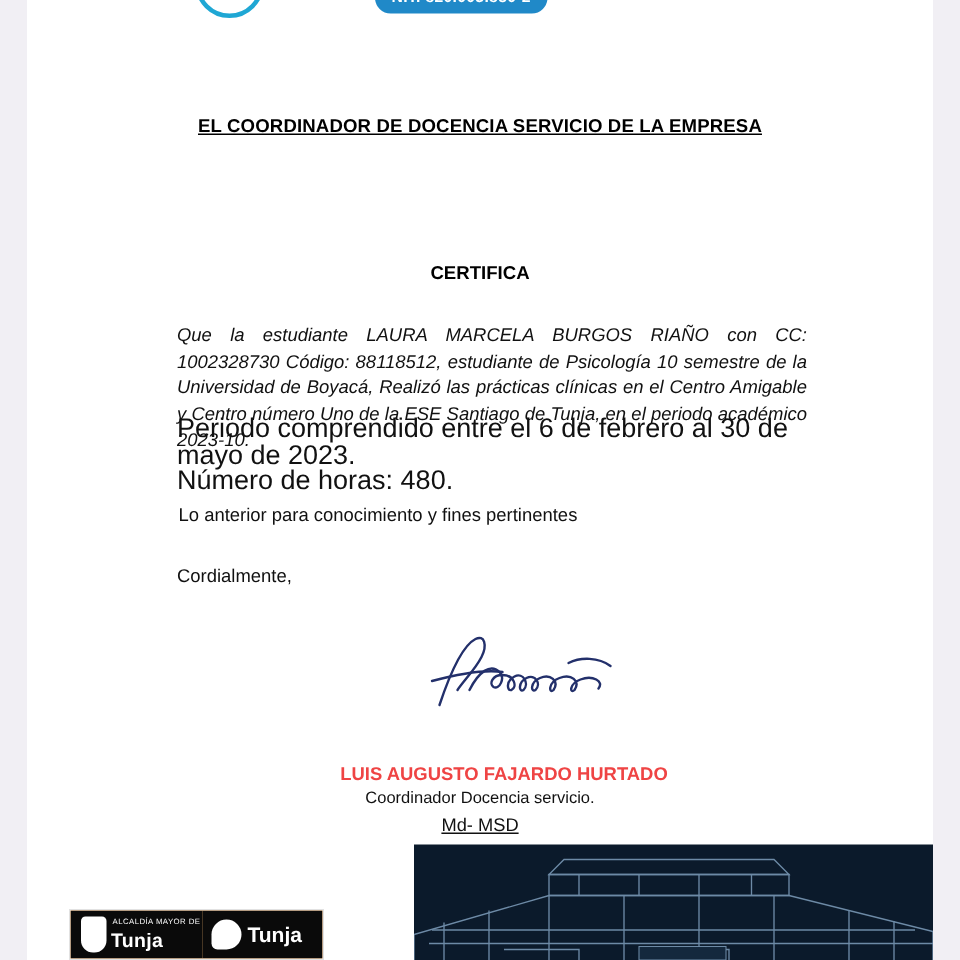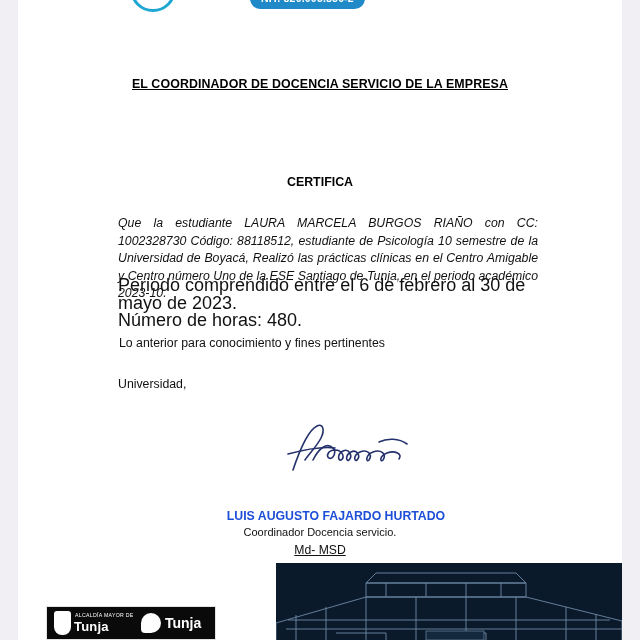--- a/index.html
+++ b/index.html
@@ -165,21 +165,21 @@
   .signature svg { display: block; }
 
   .sign-name {
     position: absolute;
     left: 0;
     right: 0;
     top: 509px;
     text-align: center;
     font-weight: bold;
     font-size: 12.3px;
-    color: #1d4ed8;
+    color: #ef4444;
     padding-left: 32px;
   }
   .sign-role {
     position: absolute;
     left: 0;
     right: 0;
     top: 526px;
     text-align: center;
     font-size: 11px;
     color: #111111;
@@ -290,21 +290,21 @@
 
     <div class="para-main">Que la estudiante LAURA MARCELA BURGOS RIAÑO con CC: 1002328730    Código: 88118512, estudiante de Psicología 10 semestre de la Universidad de Boyacá, Realizó las prácticas clínicas en el Centro Amigable y Centro número Uno de la ESE Santiago de Tunja, en el periodo académico 2023-10.</div>
 
     <div class="para-lines">
       <div>Periodo comprendido entre el 6 de febrero al 30 de mayo de 2023.</div>
       <div>Número de horas: 480.</div>
     </div>
 
     <div class="para-note">Lo anterior para conocimiento y fines pertinentes</div>
 
-    <div class="para-cordial">Universidad,</div>
+    <div class="para-cordial">Cordialmente,</div>
 
     <div class="signature">
       <svg width="140" height="55" viewBox="0 0 140 55">
         <g fill="none" stroke="#23306b" stroke-width="1.6" stroke-linecap="round">
           <path d="M10 50 C 18 26, 26 10, 34 6 C 40 3, 42 10, 38 18 C 34 26, 26 34, 22 40"></path>
           <path d="M5 34 C 20 30, 38 26, 52 28"></path>
           <path d="M30 40 C 36 28, 44 22, 50 28 C 54 32, 50 40, 46 38 C 43 36, 45 30, 52 30 C 60 30, 62 38, 58 40 C 55 41, 54 34, 60 31 C 66 28, 70 36, 66 40 C 63 42, 62 35, 68 32 C 74 29, 78 36, 74 40 C 71 42, 70 35, 77 32 C 84 29, 90 34, 86 40 C 83 43, 82 35, 90 32 C 98 29, 104 34, 100 40 C 97 43, 96 36, 104 33 C 112 30, 120 34, 116 39"></path>
           <path d="M96 22 C 104 18, 116 18, 124 24"></path>
         </g>
       </svg>

